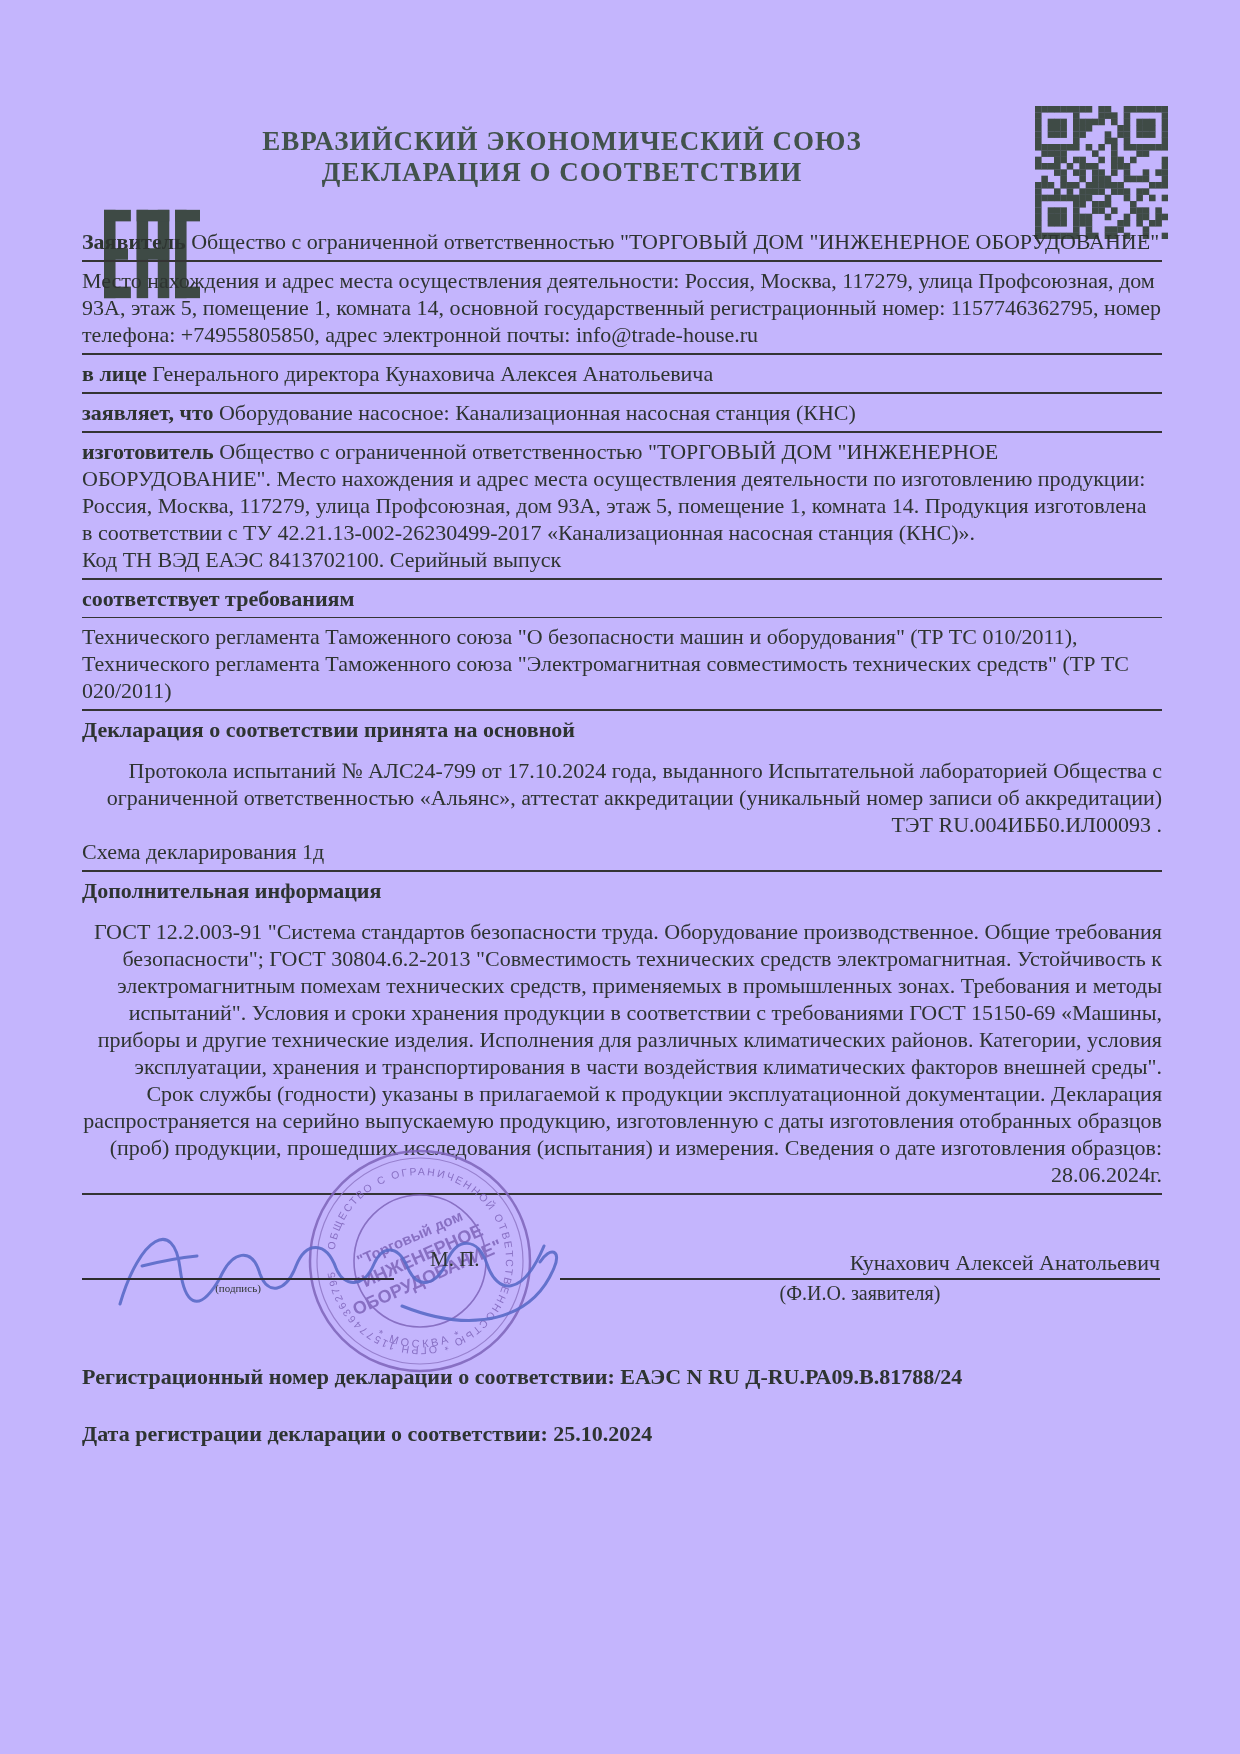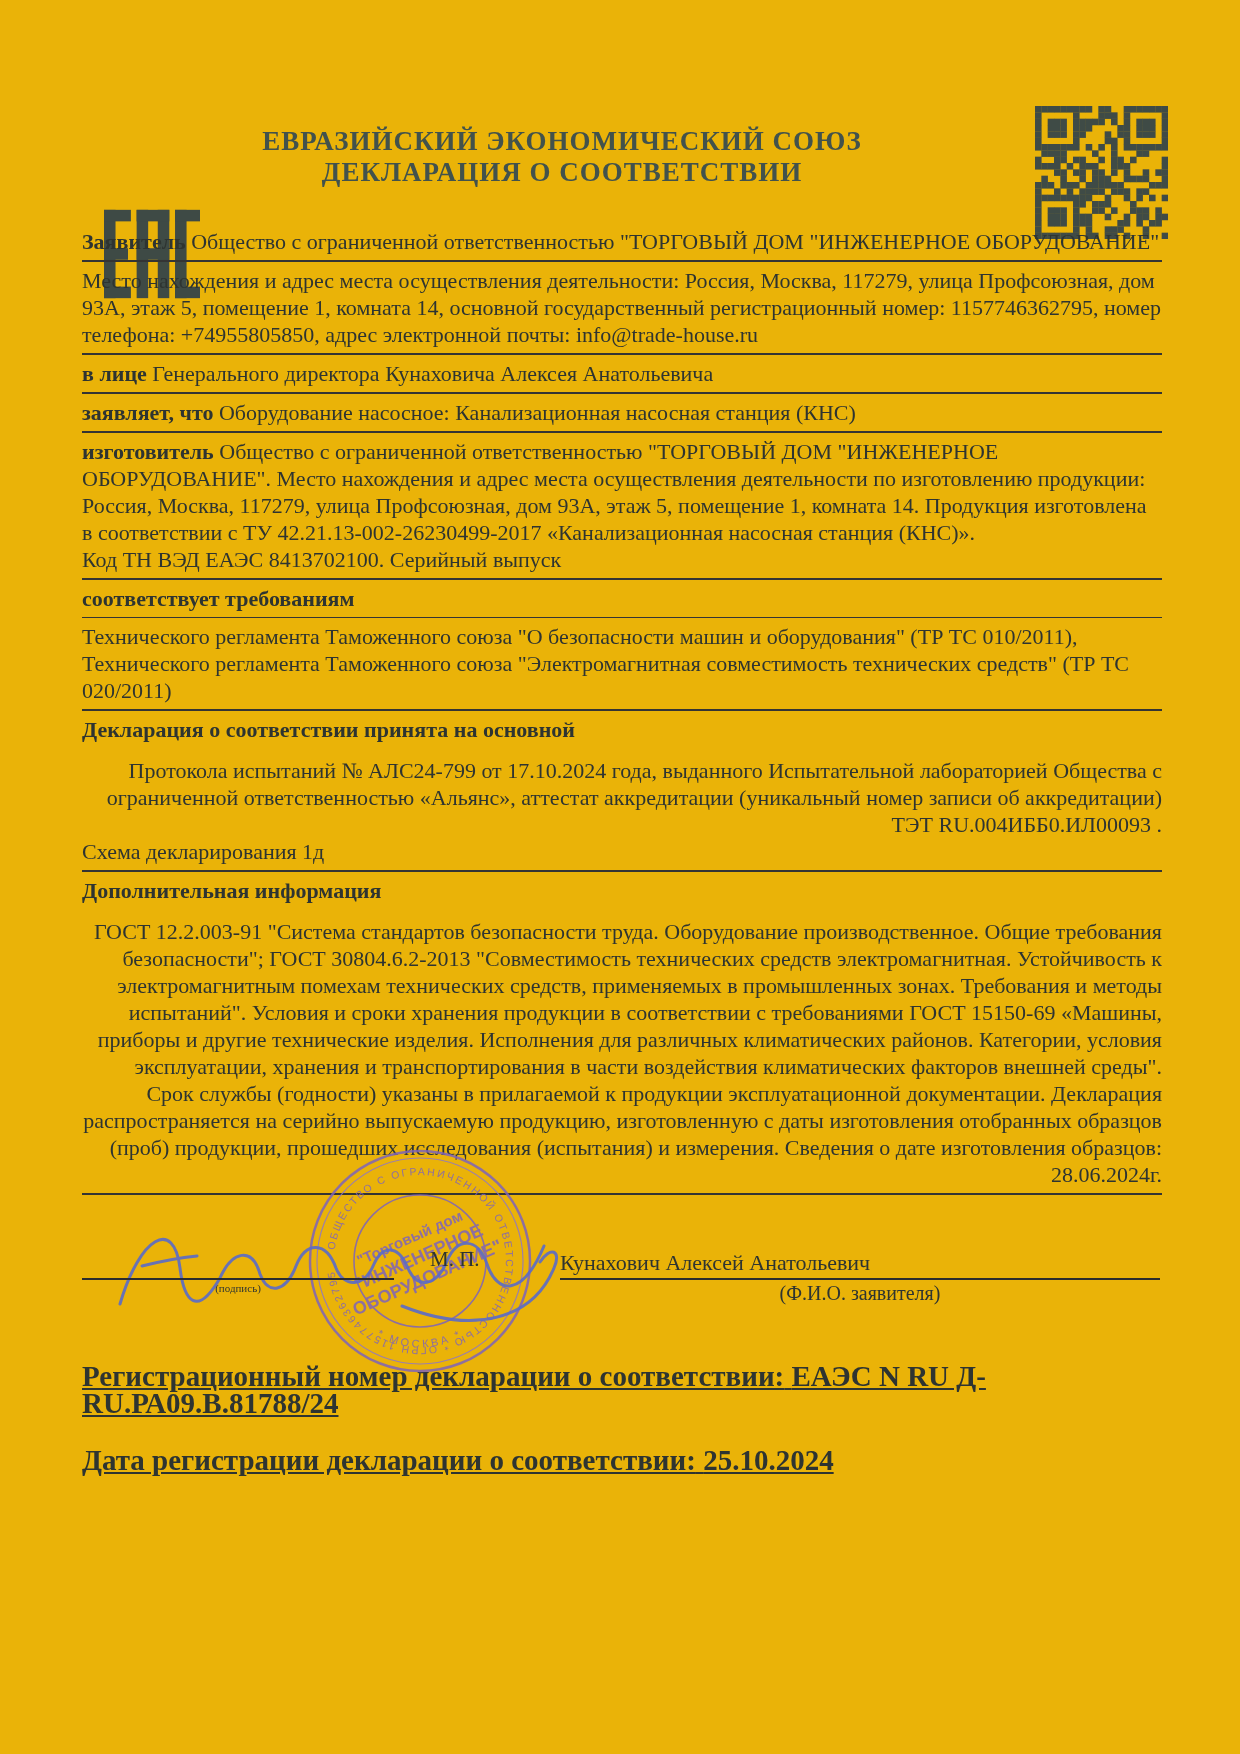--- a/index.html
+++ b/index.html
@@ -1,18 +1,18 @@
 <!DOCTYPE html>
 <html lang="ru"><head>
 <meta charset="utf-8">
 <style>
   html,body { margin:0; padding:0; background:#ffffff; }
   .page {
     position:relative; width:1240px; height:1754px; margin:0 auto;
-    background:#eab308; overflow:hidden;
+    background:#c4b5fd; overflow:hidden;
     font-family:"Liberation Serif","DejaVu Serif",serif;
     color:#2e3431;
   }
   .content { position:absolute; left:82px; top:0; width:1080px; }
 
   .doc-title { width:960px; margin-top:126px; text-align:center;
     font-weight:bold; font-size:27px; line-height:31px; color:#42524c; letter-spacing:1px; }
 
   .eac-logo { position:absolute; left:104px; top:208px; }
   .qr { position:absolute; left:1035px; top:106px; width:133px; height:133px; }
@@ -27,25 +27,25 @@
   .gap-top { margin-top:14px;text-align:right; }
 
   .validity { font-weight:bold; margin-top:8px; }
 
   .sig-area { position:relative; height:150px; margin-top:6px; }
   .stamp { position:absolute; left:223px; top:-55px; opacity:0.85; }
   .signature { position:absolute; left:20px; top:5px; }
   .mp { position:absolute; left:348px; top:46px; font-size:21px; }
   .sign-line { position:absolute; left:0px; top:77px; width:312px; border-top:2px solid #2c2c2c; }
   .sign-caption { position:absolute; left:0px; top:81px; width:312px; text-align:center; font-size:11px; }
-  .fio-name { position:absolute; left:478px; top:49px; width:600px; text-align:left; font-size:22px; }
+  .fio-name { position:absolute; left:478px; top:49px; width:600px; text-align:right; font-size:22px; }
   .fio-line { position:absolute; left:478px; top:77px; width:600px; border-top:2px solid #2c2c2c; }
   .fio-caption { position:absolute; left:478px; top:81px; width:600px; text-align:center; font-size:20px; }
 
-  .reg-line { font-weight:bold; font-size:29px; margin-top:12px;text-decoration:underline; }
+  .reg-line { font-weight:bold; font-size:22px; margin-top:12px; }
   .reg-line + .reg-line { margin-top:30px; }
 
   .stamp text, .stamp textPath { fill:#7e64ba; }
   .stamp .ring-txt { font-family:"Liberation Sans","DejaVu Sans",sans-serif; font-size:10.5px; letter-spacing:2px; }
   .stamp .bottom-txt { font-family:"Liberation Sans","DejaVu Sans",sans-serif; font-size:11px; letter-spacing:3px; }
   .stamp .center-txt { font-family:"Liberation Sans","DejaVu Sans",sans-serif; font-weight:bold; }
 </style>
 </head>
 <body>
 

